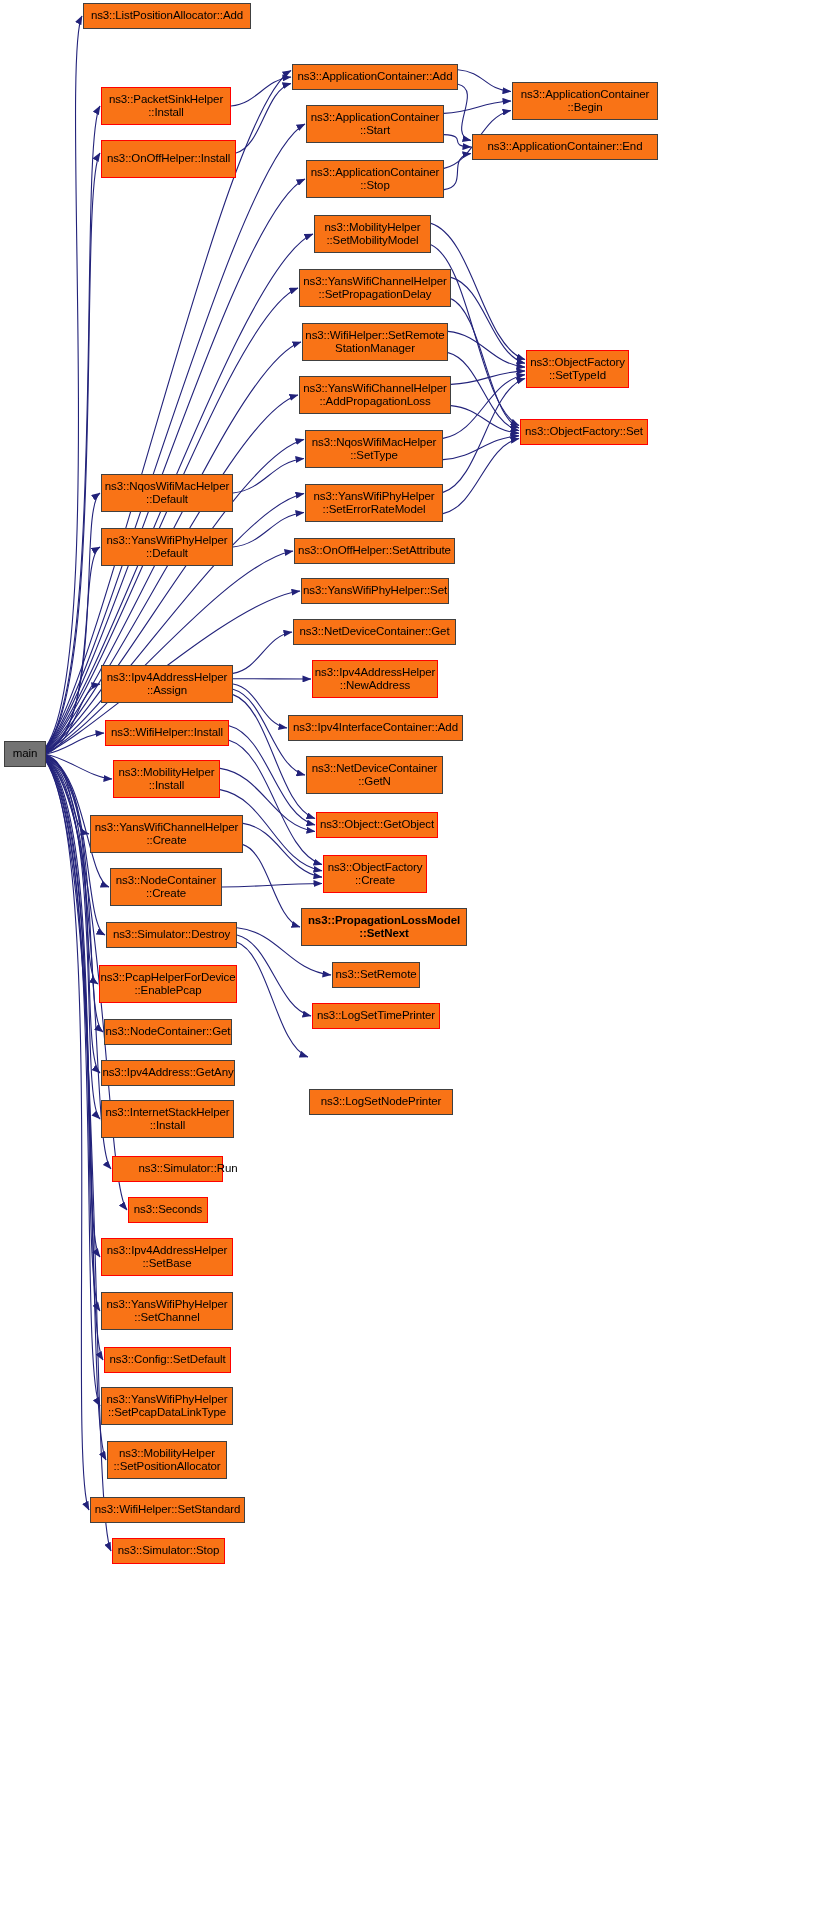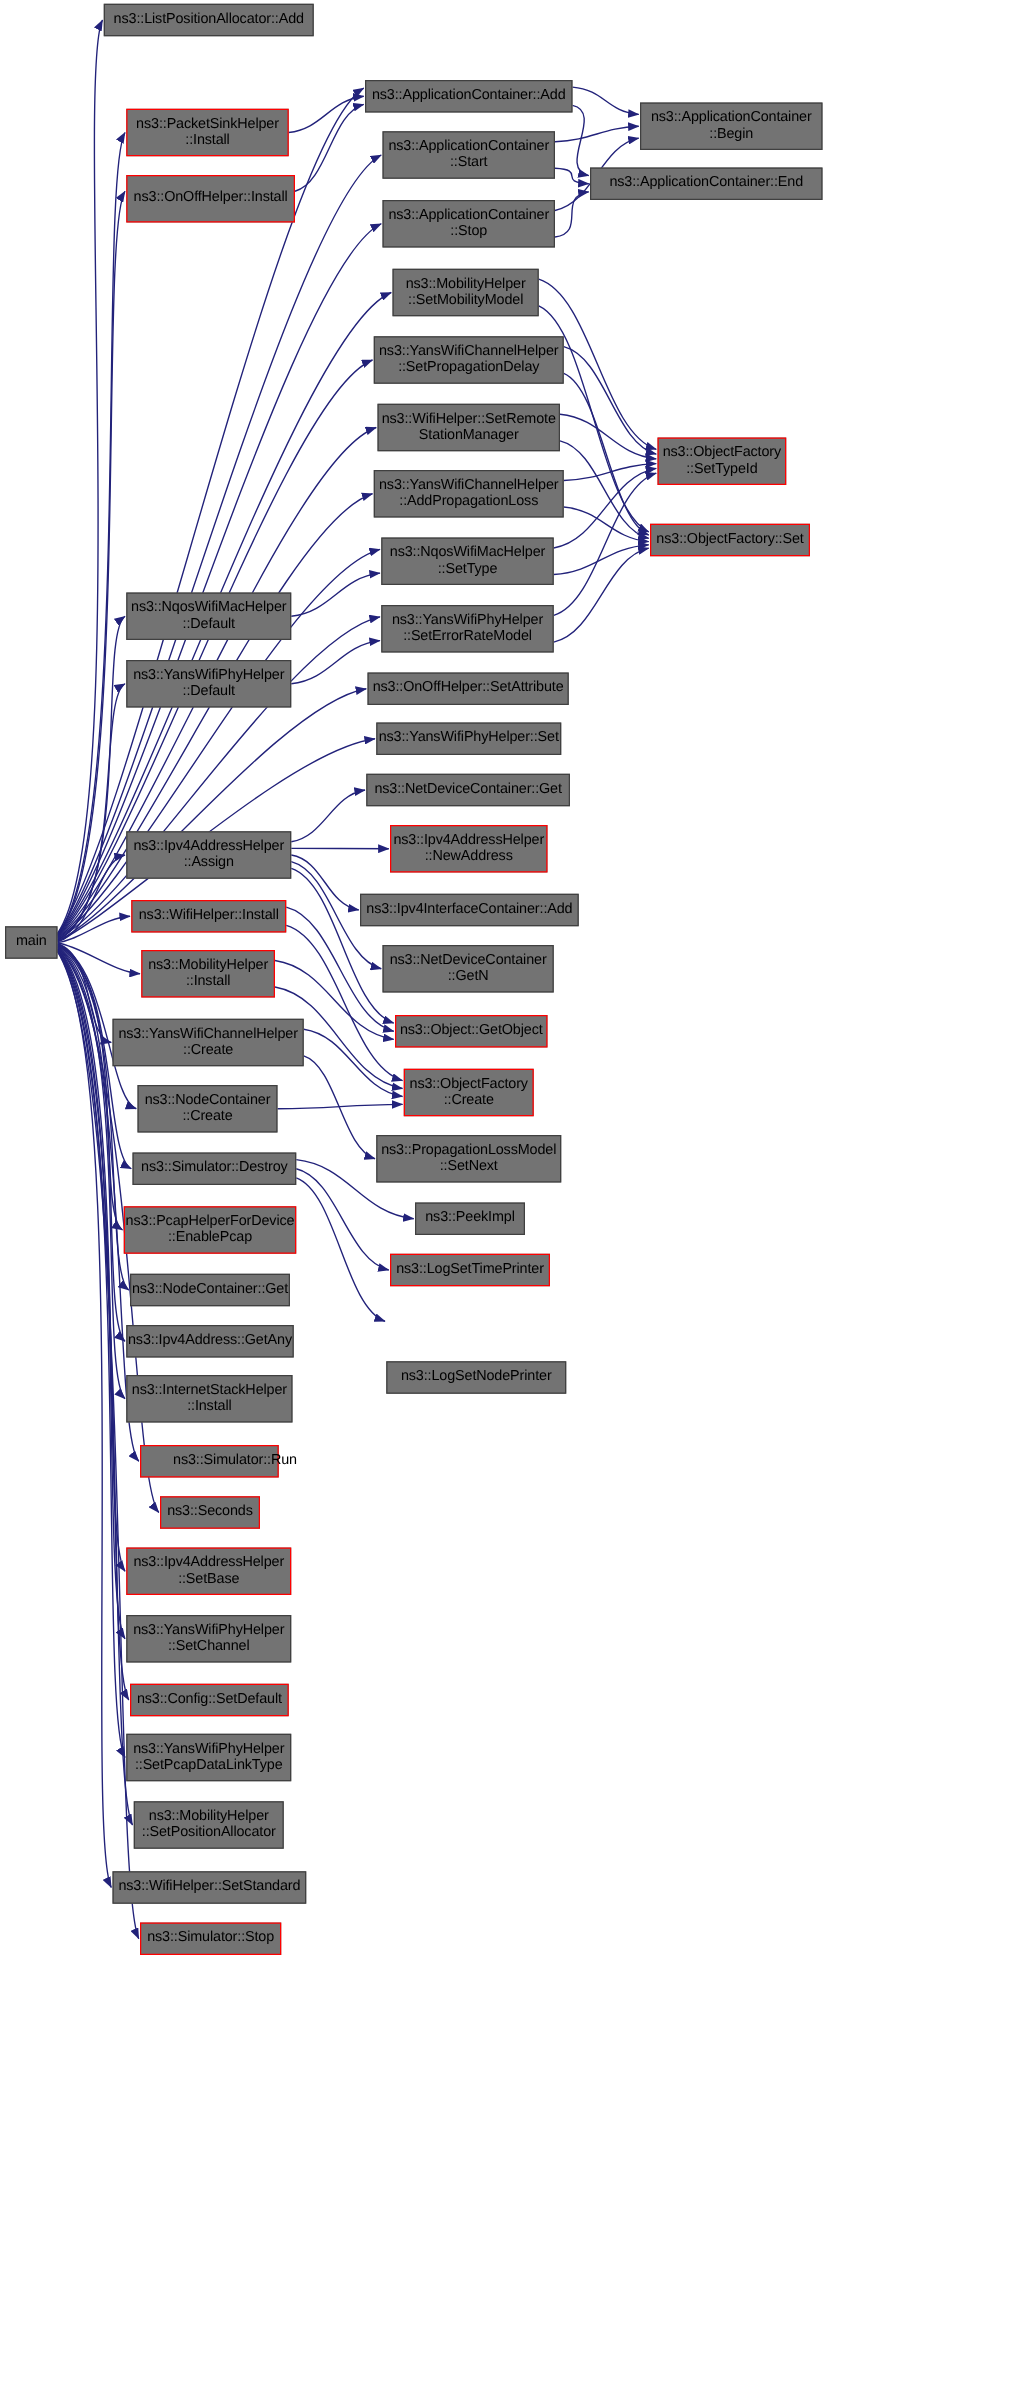--- a/index.html
+++ b/index.html
@@ -8,21 +8,21 @@
     width:813px;
     height:1911px;
     background:#ffffff;
     font-family:"Liberation Sans", sans-serif;
     overflow:hidden;
   }
   #edges{position:absolute;left:0;top:0;width:813px;height:1911px;}
   .node{
     position:absolute;
     box-sizing:border-box;
-    background:#737373;
+    background:#f97316;
     border:1px solid #404040;
     display:flex;
     align-items:center;
     justify-content:center;
     text-align:center;
     font-size:11.5px;
     line-height:13.5px;
     color:#000000;
     white-space:pre-line;
     letter-spacing:-0.1px;
@@ -155,31 +155,31 @@
       <div class="node" style="left: 101px; top: 665px; width: 132px; height: 38px;">ns3::Ipv4AddressHelper
 ::Assign</div>
       <div class="node red" style="left: 312px; top: 660px; width: 126px; height: 38px;">ns3::Ipv4AddressHelper
 ::NewAddress</div>
       <div class="node" style="left: 288px; top: 715px; width: 175px; height: 26px;">ns3::Ipv4InterfaceContainer::Add</div>
       <div class="node" style="left: 306px; top: 756px; width: 137px; height: 38px;">ns3::NetDeviceContainer
 ::GetN</div>
       <div class="node red" style="left: 316px; top: 812px; width: 122px; height: 26px;">ns3::Object::GetObject</div>
       <div class="node red" style="left: 323px; top: 855px; width: 104px; height: 38px;">ns3::ObjectFactory
 ::Create</div>
-      <div class="node" style="left: 301px; top: 908px; width: 148px; height: 38px;">ns3::PropagationLossModel
+      <div class="node" style="left: 301px; top: 908px; width: 166px; height: 38px; font-weight: bold;">ns3::PropagationLossModel
 ::SetNext</div>
       <div class="node red" style="left: 105px; top: 720px; width: 124px; height: 26px;">ns3::WifiHelper::Install</div>
       <div class="node red" style="left: 113px; top: 760px; width: 107px; height: 38px;">ns3::MobilityHelper
 ::Install</div>
       <div class="node" style="left: 90px; top: 815px; width: 153px; height: 38px;">ns3::YansWifiChannelHelper
 ::Create</div>
       <div class="node" style="left: 110px; top: 868px; width: 112px; height: 38px;">ns3::NodeContainer
 ::Create</div>
       <div class="node" style="left: 106px; top: 922px; width: 131px; height: 26px;">ns3::Simulator::Destroy</div>
-      <div class="node" style="left: 332px; top: 962px; width: 88px; height: 26px;">ns3::PeekImpl</div>
+      <div class="node" style="left: 332px; top: 962px; width: 88px; height: 26px;">ns3::SetRemote</div>
       <div class="node red" style="left: 312px; top: 1003px; width: 128px; height: 26px;">ns3::LogSetTimePrinter</div>
       <div class="node" style="left: 309px; top: 1044px; width: 144px; height: 26px; margin-top: 45px;">ns3::LogSetNodePrinter</div>
       <div class="node red" style="left: 99px; top: 965px; width: 138px; height: 38px;">ns3::PcapHelperForDevice
 ::EnablePcap</div>
       <div class="node" style="left: 104px; top: 1019px; width: 128px; height: 26px;">ns3::NodeContainer::Get</div>
       <div class="node" style="left: 101px; top: 1060px; width: 134px; height: 26px;">ns3::Ipv4Address::GetAny</div>
       <div class="node" style="left: 101px; top: 1100px; width: 133px; height: 38px;">ns3::InternetStackHelper
 ::Install</div>
       <div class="node red" style="left: 112px; top: 1156px; width: 111px; height: 26px; padding-left: 41px;">ns3::Simulator::Run</div>
       <div class="node red" style="left: 128px; top: 1197px; width: 80px; height: 26px;">ns3::Seconds</div>

